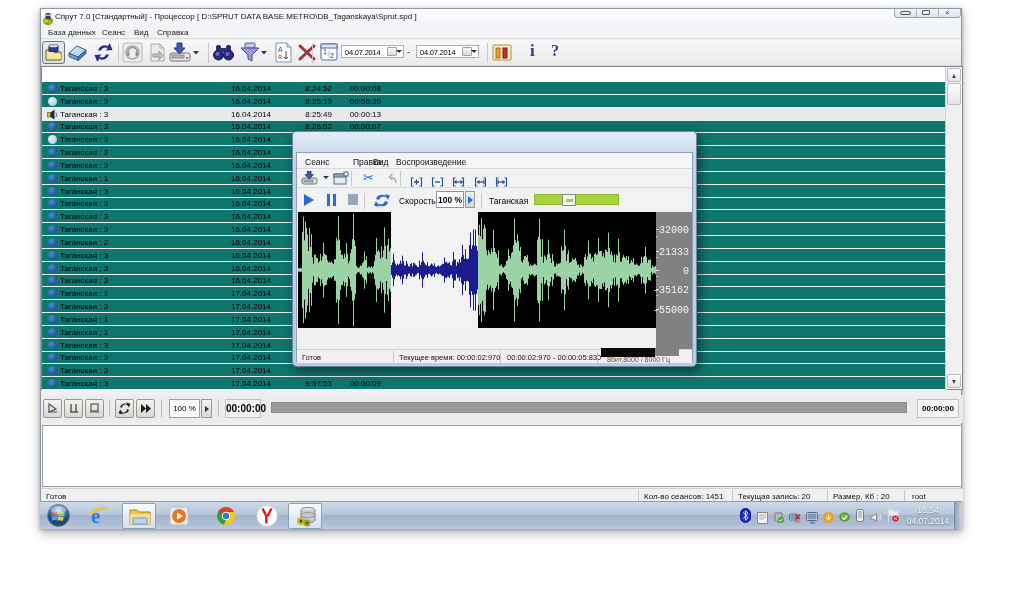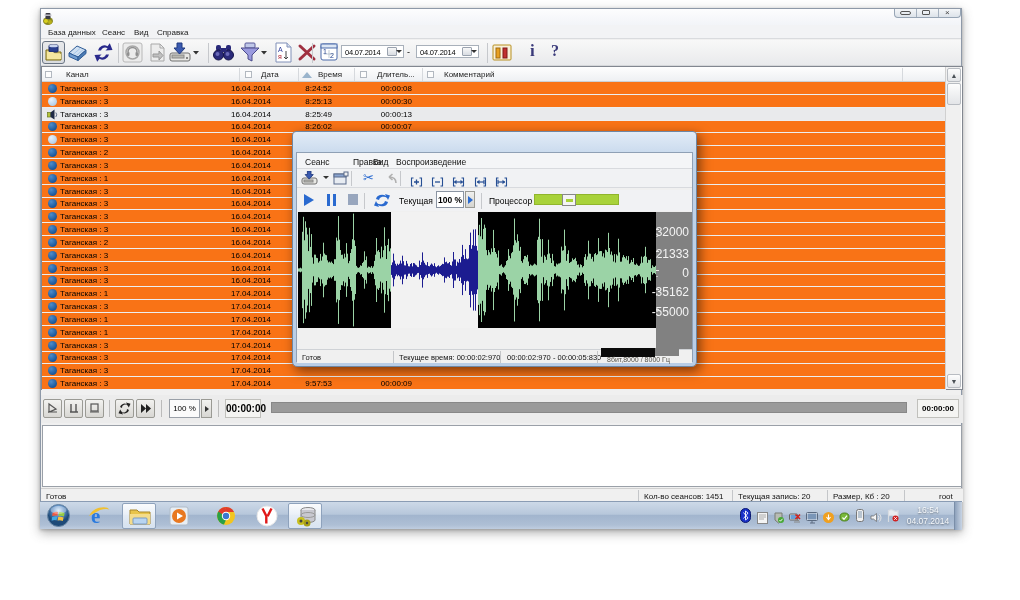--- a/index.html
+++ b/index.html
@@ -13,67 +13,68 @@
 #menubar{position:absolute;left:0;top:16px;width:920px;height:14px;background:#f2f3f5;border-bottom:1px solid #d9dbde;font-size:8px;color:#1a1a1a}
 #menubar span{position:absolute;top:3px;white-space:nowrap}
 #toolbar{position:absolute;left:0;top:31px;width:920px;height:26px;background:linear-gradient(#f8f8f8,#e9eaec);border-bottom:1px solid #d5d7da}
 .tsep{position:absolute;top:3px;width:1px;height:20px;background:#c6c8cc}
 .tbtn{position:absolute;top:2px}
 #tablewrap{position:absolute;left:0;top:57px;width:922px;height:324px;border:1px solid #828790;background:#fff}
 #thead{position:absolute;left:0;top:0;width:904px;height:15px;background:linear-gradient(#fefefe,#eef0f3);border-bottom:1px solid #cdd0d4;font-size:8px;color:#222}
 .hsep{position:absolute;top:1px;width:1px;height:13px;background:#d6d9dd}
 .cb{position:absolute;top:4px;width:7px;height:7px;border:1px solid #b2b8c0;background:#fdfdfd}
 .hlbl{position:absolute;top:3px;white-space:nowrap}
-.rows{position:absolute;left:0;top:15px;width:904px;height:308px;background:#f97316}
+.rows{position:absolute;left:0;top:15px;width:904px;height:308px;background:#0f766e}
 .row{position:absolute;left:0;width:904px;height:13px;font-size:8px;color:#000;white-space:nowrap}
 .rline{border-bottom:1px solid #eceef0}
 .bullet{position:absolute;left:6px;top:2px;width:9px;height:9px;border-radius:50%}
 .b1{background:radial-gradient(circle at 35% 30%,#4f8cc9,#1d5a9e 65%,#134a87)}
 .b2{background:radial-gradient(circle at 35% 30%,#e8f1fa,#b8d2ea 65%,#9fc0de)}
 .rtxt{position:absolute;left:18px;top:2px}
 .rdate{position:absolute;left:180px;width:49px;top:2px;text-align:right}
 .rtime{position:absolute;left:250px;width:40px;top:2px;text-align:right}
-.rdur{position:absolute;left:330px;width:40px;top:2px;text-align:right}
+.rdur{position:absolute;left:299px;width:40px;top:2px;text-align:right}
 #vscroll{position:absolute;right:1px;top:0px;width:16px;height:322px;background:#f0f0f0;border-left:1px solid #d0d0d0}
 .sbtn{position:absolute;left:1px;width:14px;height:14px;background:linear-gradient(#fdfdfd,#e3e5e8);border:1px solid #b8bcc2;border-radius:2px;font-size:7px;color:#4a5056;text-align:center;line-height:13px}
 #ctrlbar{position:absolute;left:0;top:386px;width:922px;height:28px;background:#ececec}
 .gbtn{position:absolute;top:4px;width:19px;height:19px;background:linear-gradient(#f2f2f0,#d8d7d3);border:1px solid #9a9a94;border-radius:2px}
 .csep{position:absolute;top:5px;width:1px;height:17px;background:#bbb}
 #whitepanel{position:absolute;left:1px;top:416px;width:920px;height:62px;background:#fff;border:1px solid #9aa0a8}
 #statusbar{position:absolute;left:0;top:479px;width:922px;height:14px;background:#f0f0f0;border-top:1px solid #d0d0d0;font-size:8px;color:#111}
 #statusbar span{position:absolute;top:3px;white-space:nowrap}
 .ssep{position:absolute;top:1px;width:1px;height:12px;background:#c4c6c9}
 #taskbar{position:absolute;left:0;top:493px;width:922px;height:28px;background:linear-gradient(#cdd9e8 0%,#b7c7db 45%,#a2b5ce 50%,#aebfd5 85%,#bfcde0 100%);border-top:1px solid #8a9cb4}
 .tkbtn{position:absolute;top:1px;width:34px;height:26px;border:1px solid #8ea2bc;border-radius:2px;background:linear-gradient(rgba(255,255,255,.75),rgba(255,255,255,.35) 45%,rgba(210,225,244,.5))}
 #dialog{position:absolute;left:292px;top:131px;width:405px;height:236px;background:linear-gradient(#e2ecf7,#c0d3e9 30px,#b9cde6);border:1px solid #6e87a4;border-radius:4px 4px 5px 5px;box-shadow:3px 4px 12px rgba(0,0,0,.5)}
 #dlg-title{position:absolute;left:0;top:0;width:403px;height:20px;font-size:9px;color:#1a1a1a}
 #dlg-client{position:absolute;left:3px;top:20px;width:397px;height:210px;background:#f0f0f0;border:1px solid #8fa0b5}
 .dmenu{position:absolute;left:0;top:0;width:395px;height:16px;background:#f4f5f7;border-bottom:1px solid #d8dade;font-size:8.5px;color:#111}
 .dtb1{position:absolute;left:0;top:16px;width:395px;height:19px;background:#f1f2f4;border-bottom:1px solid #d8dade}
 .dtb2{position:absolute;left:0;top:37px;width:395px;height:21px;background:#f1f2f4}
 #wavebox{position:absolute;left:1px;top:59px;width:358px;height:116px;background:#000}
 #wavesel{position:absolute;left:93px;top:0;width:87px;height:116px;background:#f2f2f2}
-#waxis{position:absolute;left:359px;top:59px;width:36px;height:143px;background:#818181;color:#f4f4f4;font-size:12px;font-family:Liberation Sans, sans-serif}
+#waxis{position:absolute;left:359px;top:59px;width:36px;height:143px;background:#818181;color:#f4f4f4;font-size:10px;font-family:Liberation Mono, monospace}
 #waxis div{position:absolute;right:3px}
 #wruler{position:absolute;left:1px;top:175px;width:358px;height:19px;background:#000;color:#ddd;font-size:8px;font-family:"Liberation Mono",monospace;letter-spacing:0px}
 #wruler span{position:absolute;top:7px;white-space:nowrap;letter-spacing:-0.2px}
 #dlg-status{position:absolute;left:0;top:196px;width:395px;height:14px;background:#f0f0f0;border-top:1px solid #cfd2d6;font-size:7.5px;color:#111}
 #dlg-status span{position:absolute;top:3px;white-space:nowrap}
 .dssep{position:absolute;top:1px;width:1px;height:12px;background:#c4c6c9}
 </style></head><body>
 <div id="shot">
     <div id="app">
       <div id="titlebar">
         <div class="abs" style="left:1px;top:2px"><svg width="12" height="13" viewBox="0 0 12 13" style="">
             <ellipse cx="6" cy="9" rx="5" ry="4" fill="#8a8820"></ellipse>
             <rect x="3.5" y="1" width="5" height="6" rx="1" fill="#3a3a44"></rect>
             <rect x="2.5" y="2.5" width="7" height="1.4" fill="#c8c8d0"></rect>
             <circle cx="4" cy="9" r="2" fill="#d8d020"></circle>
             <circle cx="8" cy="10" r="2" fill="#b8b018"></circle>
           </svg></div>
+        <div class="ttl">Спрут 7.0 [Стандартный] - Процессор [ D:\SPRUT DATA BASE METRO\DB_Taganskaya\Sprut.spd ]</div>
         <div class="winbtns">
           <div>
             <div class="abs" style="left:5px;top:2px;width:11px;height:4px;border:1px solid #555;border-radius:2px"></div>
           </div>
           <div>
             <div class="abs" style="left:5px;top:1px;width:8px;height:5px;border:1px solid #555;border-radius:1px"></div>
           </div>
           <div>
             <div class="abs" style="left:6px;top:0px;font-size:8px;color:#444;line-height:7px">×</div>
           </div>
@@ -175,37 +176,20 @@
             <rect x="11" y="6" width="4" height="10" fill="#c03030" stroke="#801818"></rect>
           </svg></div>
         <div class="tbtn" style="left:486px">
           <span style="font-family:'Liberation Serif',serif;font-weight:bold;font-size:17px;color:#3a3a7a;position:absolute;left:3px;top:-1px">i</span>
         </div>
         <div class="tbtn" style="left:510px">
           <span style="font-family:'Liberation Serif',serif;font-weight:bold;font-size:16px;color:#3a3a7a;position:absolute;left:0;top:0">?</span>
         </div>
       </div>
       <div id="tablewrap">
-        <div id="thead">
-          <div class="hsep" style="left:197px"></div>
-          <div class="hsep" style="left:256px"></div>
-          <div class="hsep" style="left:312px"></div>
-          <div class="hsep" style="left:380px"></div>
-          <div class="hsep" style="left:860px"></div>
-          <div class="cb" style="left:3px"></div>
-          <span class="hlbl" style="left:24px">Канал</span>
-          <div class="cb" style="left:203px"></div>
-          <span class="hlbl" style="left:219px">Дата</span>
-          <div class="abs" style="left:260px;top:5px;width:0;height:0;border-left:5px solid transparent;border-right:5px solid transparent;border-bottom:6px solid #9ab4cc"></div>
-          <span class="hlbl" style="left:276px">Время</span>
-          <div class="cb" style="left:318px"></div>
-          <span class="hlbl" style="left:335px">Длитель...</span>
-          <div class="cb" style="left:385px"></div>
-          <span class="hlbl" style="left:402px">Комментарий</span>
-        </div>
         <div class="rows">
           <div class="row rline" style="top:0px;">
             <div class="bullet b1"></div>
             <span class="rtxt">Таганская : 3</span>
             <span class="rdate">16.04.2014</span>
             <span class="rtime">8:24:52</span>
             <span class="rdur">00:00:08</span>
           </div>
           <div class="row rline" style="top:13px;">
             <div class="bullet b2"></div>
@@ -373,21 +357,21 @@
       <div id="whitepanel"></div>
       <div id="statusbar">
         <span style="left:5px">Готов</span>
         <div class="ssep" style="left:597px"></div>
         <span style="left:603px">Кол-во сеансов: 1451</span>
         <div class="ssep" style="left:691px"></div>
         <span style="left:697px">Текущая запись: 20</span>
         <div class="ssep" style="left:786px"></div>
         <span style="left:792px">Размер, Кб : 20</span>
         <div class="ssep" style="left:863px"></div>
-        <span style="left:898px">root</span>
+        <span style="left:871px">root</span>
       </div>
     </div>
     <div id="taskbar">
       <div class="abs" style="left:6px;top:1px"><svg width="25" height="25" viewBox="0 0 25 25" style="">
           <defs>
             <radialGradient id="orb" cx="50%" cy="28%">
               <stop offset="0%" stop-color="#d4e8fa"></stop>
               <stop offset="50%" stop-color="#5f90c8"></stop>
               <stop offset="100%" stop-color="#1e4a78"></stop>
             </radialGradient>
@@ -541,27 +525,27 @@
       <div class="dtb2">
         <div class="abs" style="left:7px;top:4px;width:0;height:0;border-top:6px solid transparent;border-bottom:6px solid transparent;border-left:10px solid #2a6ad0"></div>
         <div class="abs" style="left:30px;top:4px;width:3px;height:12px;background:#2a6ad0"></div>
         <div class="abs" style="left:36px;top:4px;width:3px;height:12px;background:#2a6ad0"></div>
         <div class="abs" style="left:51px;top:4px;width:10px;height:11px;background:#98a6be"></div>
         <div class="tsep" style="left:67px;top:3px;height:16px"></div>
         <div class="abs" style="left:76px;top:2px"><svg width="18" height="17" viewBox="0 0 18 17" style="">
             <path d="M3 7 A6 5 0 0 1 13 4 L12 2 L17 3.5 L15 8 L14 6 A4.5 3.5 0 0 0 6 8 Z" fill="#2a6ad0"></path>
             <path d="M15 10 A6 5 0 0 1 5 13 L6 15 L1 13.5 L3 9 L4 11 A4.5 3.5 0 0 0 12 9 Z" fill="#2a6ad0"></path>
           </svg></div>
-        <span class="abs" style="left:102px;top:6px;font-size:8.5px">Текущая</span>
+        <span class="abs" style="left:102px;top:6px;font-size:8.5px">Скорость</span>
         <div class="abs" style="left:139px;top:1px;width:28px;height:17px;background:#fff;border:1px solid #8a94a2;font-size:8.5px;font-weight:bold;text-align:center;line-height:16px;white-space:nowrap">100 %</div>
         <div class="abs" style="left:168px;top:1px;width:10px;height:17px;background:linear-gradient(#f0f0ee,#d4d4d0);border:1px solid #9a9a94">
           <div class="abs" style="left:2px;top:4px;width:0;height:0;border-top:4px solid transparent;border-bottom:4px solid transparent;border-left:5px solid #2a6ad0"></div>
         </div>
         <div class="tsep" style="left:184px;top:3px;height:16px"></div>
-        <span class="abs" style="left:192px;top:6px;font-size:8.5px">Процессор</span>
+        <span class="abs" style="left:192px;top:6px;font-size:8.5px">Таганская</span>
         <div class="abs" style="left:237px;top:4px;width:85px;height:11px;background:#a8d23a;border:1px solid #90b52c">
           <div class="abs" style="left:27px;top:-1px;width:14px;height:12px;background:#f4f4f4;border:1px solid #888">
             <div class="abs" style="left:3px;top:4px;width:7px;height:3px;background:#a8d23a"></div>
           </div>
         </div>
       </div>
       <div id="wavebox">
         <div id="wavesel"></div>
         <svg width="358" height="116" viewBox="0 0 358 116" style="position:absolute;left:0;top:0">
           <path d="M0.5 56.4V59.6M1.5 56.3V59.7M2.5 55.7V60.3M3.5 56.4V59.6M4.5 19.8V96.2M5.5 4.8V111.2M6.5 28.3V87.7M7.5 9.3V106.7M8.5 15.6V100.4M9.5 22.5V93.5M10.5 39.1V76.9M11.5 15.8V100.2M12.5 34.9V81.1M13.5 22.1V93.9M14.5 45.4V70.6M15.5 51.7V64.3M16.5 42.6V73.4M17.5 42.7V73.3M18.5 45.8V70.2M19.5 46.1V69.9M20.5 50.6V65.4M21.5 49.2V66.8M22.5 41.9V74.1M23.5 48.6V67.4M24.5 44.5V71.5M25.5 30.7V85.3M26.5 41.5V74.5M27.5 42.8V73.2M28.5 43.2V72.8M29.5 48.3V67.7M30.5 50.4V65.6M31.5 49.6V66.4M32.5 50.6V65.4M33.5 49.5V66.5M34.5 50.9V65.1M35.5 52.1V63.9M36.5 47.2V68.8M37.5 47.2V68.8M38.5 25.6V90.4M39.5 28.6V87.4M40.5 4.1V111.9M41.5 27.7V88.2M42.5 38.0V78.0M43.5 42.9V73.1M44.5 42.6V73.4M45.5 46.7V69.3M46.5 41.7V74.3M47.5 45.4V70.6M48.5 31.1V84.9M49.5 41.7V74.3M50.5 51.2V64.8M51.5 48.9V67.1M52.5 41.0V75.0M53.5 37.1V78.9M54.5 27.2V88.8M55.5 1.6V114.4M56.5 28.3V87.7M57.5 34.0V82.0M58.5 53.9V62.1M59.5 55.4V60.6M60.5 55.9V60.1M61.5 55.2V60.8M62.5 53.3V62.7M63.5 53.9V62.1M64.5 51.0V65.0M65.5 49.7V66.3M66.5 39.3V76.7M67.5 48.1V67.9M68.5 44.4V71.6M69.5 55.7V60.3M70.5 54.5V61.5M71.5 54.9V61.1M72.5 55.6V60.4M73.5 54.0V62.0M74.5 55.8V60.2M75.5 54.3V61.7M76.5 48.9V67.1M77.5 42.7V73.3M78.5 26.0V90.0M79.5 39.3V76.7M80.5 38.0V78.0M81.5 40.1V75.9M82.5 46.5V69.5M83.5 34.6V81.4M84.5 45.2V70.8M85.5 38.2V77.8M86.5 15.3V100.7M87.5 33.8V82.2M88.5 47.0V69.0M89.5 33.0V83.0M90.5 26.8V89.2M91.5 39.3V76.7M92.5 36.4V79.6M180.5 23.1V92.9M181.5 12.8V103.2M182.5 24.3V91.7M183.5 6.0V110.0M184.5 27.2V88.8M185.5 16.9V99.1M186.5 12.6V103.4M187.5 15.8V100.2M188.5 38.1V77.9M189.5 43.2V72.8M190.5 38.0V78.0M191.5 40.3V75.7M192.5 42.4V73.6M193.5 36.4V79.6M194.5 40.0V76.0M195.5 17.9V98.1M196.5 36.0V80.0M197.5 40.0V76.0M198.5 41.8V74.2M199.5 45.5V70.5M200.5 38.5V77.5M201.5 53.9V62.1M202.5 53.4V62.6M203.5 52.3V63.7M204.5 54.8V61.2M205.5 55.7V60.3M206.5 54.6V61.4M207.5 53.2V62.8M208.5 49.0V67.0M209.5 48.1V67.9M210.5 37.1V78.9M211.5 43.8V72.2M212.5 46.3V69.7M213.5 41.2V74.8M214.5 39.9V76.1M215.5 33.3V82.7M216.5 6.5V109.5M217.5 28.3V87.7M218.5 30.6V85.4M219.5 22.3V93.7M220.5 29.1V86.9M221.5 38.8V77.2M222.5 34.9V81.1M223.5 49.1V66.9M224.5 50.8V65.2M225.5 47.3V68.7M226.5 44.0V72.0M227.5 43.9V72.1M228.5 45.2V70.8M229.5 42.9V73.1M230.5 49.5V66.5M231.5 54.0V62.0M232.5 52.5V63.5M233.5 53.4V62.6M234.5 53.7V62.3M235.5 52.7V63.3M236.5 51.6V64.4M237.5 52.3V63.7M238.5 53.2V62.8M239.5 27.8V88.2M240.5 24.8V91.2M241.5 6.7V109.3M242.5 27.2V88.8M243.5 44.7V71.3M244.5 27.1V88.9M245.5 50.8V65.2M246.5 43.3V72.7M247.5 44.8V71.2M248.5 47.8V68.2M249.5 42.3V73.7M250.5 27.7V88.3M251.5 41.5V74.5M252.5 46.1V69.9M253.5 51.0V65.0M254.5 41.9V74.1M255.5 48.6V67.4M256.5 54.1V61.9M257.5 54.6V61.4M258.5 51.5V64.5M259.5 52.5V63.5M260.5 51.5V64.5M261.5 51.4V64.6M262.5 50.6V65.4M263.5 34.6V81.4M264.5 38.7V77.3M265.5 38.2V77.8M266.5 17.6V98.4M267.5 33.8V82.2M268.5 48.8V67.2M269.5 41.9V74.1M270.5 38.3V77.7M271.5 51.0V65.0M272.5 50.1V65.9M273.5 49.5V66.5M274.5 46.3V69.7M275.5 47.9V68.1M276.5 47.1V68.9M277.5 45.8V70.2M278.5 49.1V66.9M279.5 52.8V63.2M280.5 52.4V63.6M281.5 55.4V60.6M282.5 52.3V63.7M283.5 53.0V63.0M284.5 55.3V60.7M285.5 54.0V62.0M286.5 45.1V70.9M287.5 42.1V73.9M288.5 47.7V68.3M289.5 44.5V71.5M290.5 28.7V87.3M291.5 41.5V74.5M292.5 41.8V74.2M293.5 46.8V69.2M294.5 44.9V71.1M295.5 49.5V66.5M296.5 42.1V73.9M297.5 41.0V75.0M298.5 43.1V72.9M299.5 42.2V73.8M300.5 26.1V89.9M301.5 39.3V76.7M302.5 39.0V77.0M303.5 39.1V76.9M304.5 44.4V71.6M305.5 41.3V74.7M306.5 45.6V70.4M307.5 37.6V78.4M308.5 38.3V77.7M309.5 40.0V76.0M310.5 20.8V95.2M311.5 36.0V80.0M312.5 42.5V73.5M313.5 39.5V76.5M314.5 43.3V72.7M315.5 49.5V66.5M316.5 42.1V73.9M317.5 50.5V65.5M318.5 42.3V73.7M319.5 43.6V72.4M320.5 26.7V89.3M321.5 40.4V75.6M322.5 49.7V66.3M323.5 49.6V66.4M324.5 45.4V70.6M325.5 43.1V72.9M326.5 45.0V71.0M327.5 46.4V69.6M328.5 44.1V71.9M329.5 48.2V67.8M330.5 44.1V71.9M331.5 51.8V64.2M332.5 50.6V65.4M333.5 47.9V68.1M334.5 50.0V66.0M335.5 46.0V70.0M336.5 52.4V63.6M337.5 52.9V63.1M338.5 51.5V64.5M339.5 52.8V63.2M340.5 53.9V62.1M341.5 53.6V62.4M342.5 51.5V64.5M343.5 44.5V71.5M344.5 50.7V65.3M345.5 44.9V71.1M346.5 43.9V72.1M347.5 34.8V81.2M348.5 44.8V71.2M349.5 50.8V65.2M350.5 47.8V68.2M351.5 48.1V67.9M352.5 47.2V68.8M353.5 56.1V59.9M354.5 53.3V62.7M355.5 54.7V61.3M356.5 55.0V61.0M357.5 53.8V62.2" stroke="#9bd3a6" stroke-width="1"></path>

